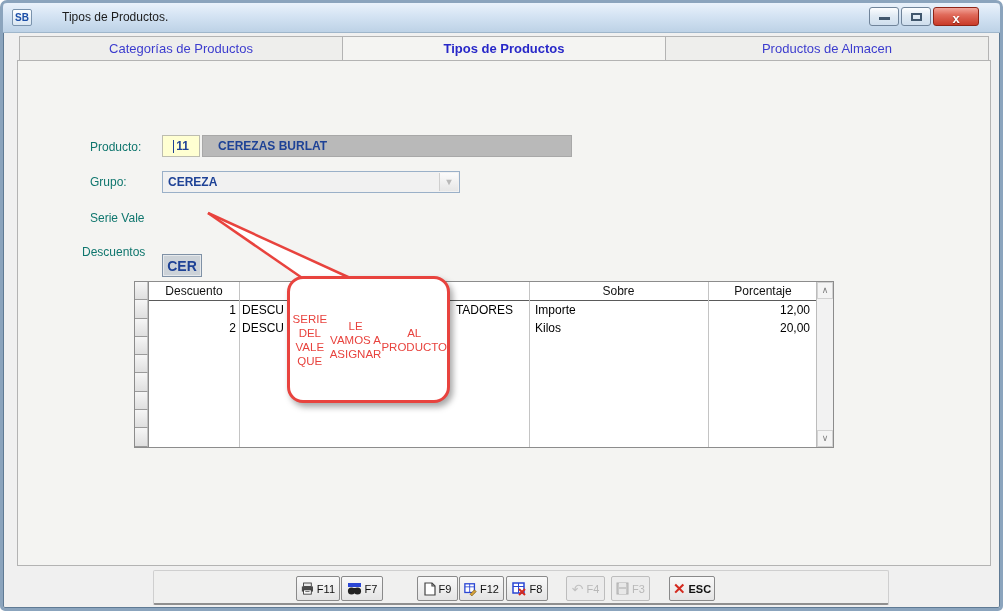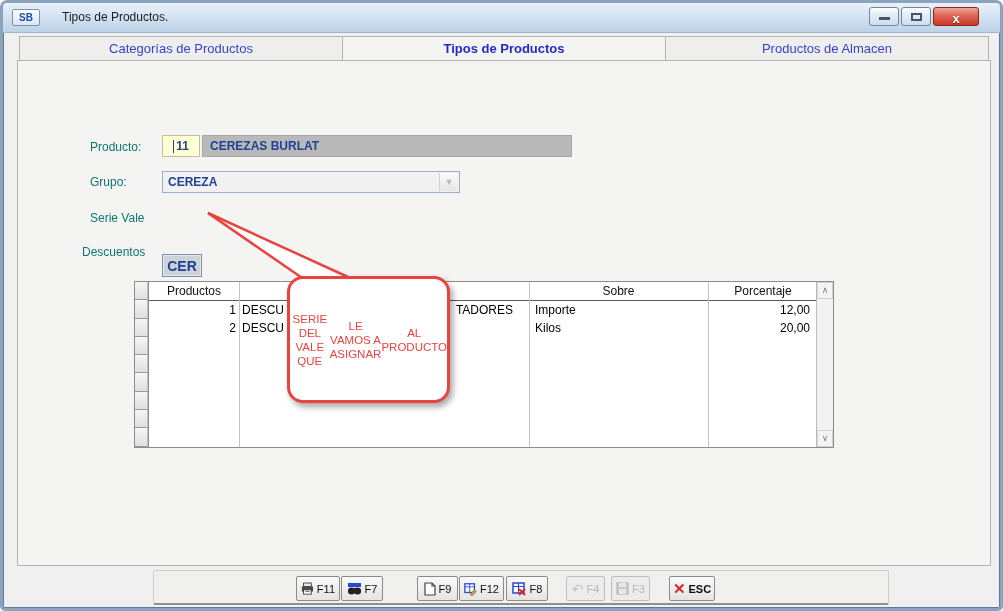--- a/index.html
+++ b/index.html
@@ -7,21 +7,21 @@
 
   .window { position:absolute; left:0; top:0; width:1003px; height:611px;
     border:3px solid #8ba4bd; border-radius:7px 7px 5px 5px;
     background:#f0f0f0; overflow:hidden;
     box-shadow:0 0 0 1px #5f7a94 inset; }
 
   
   .titlebar { position:absolute; left:0; top:0; width:100%; height:30px;
     background:linear-gradient(#eaf2fb, #d4e3f3 45%, #bdd2e6);
     border-bottom:1px solid #9fb6cb; }
-  .win-icon { position:absolute; left:9px; top:6px; width:28px; height:17px;
+  .win-icon { position:absolute; left:9px; top:6px; width:20px; height:17px;
     background:linear-gradient(#ffffff,#d9e6f2); border:1px solid #7a93ad; border-radius:2px;
     color:#1d4fa8; font-size:10px; font-weight:bold; text-align:center; line-height:15px; }
   .win-title { position:absolute; left:28px; top:7px; font-size:12px; color:#1c1c1c;margin-left:31px; }
   .winbtn { position:absolute; top:4px; height:19px; border:1px solid #70849a; border-radius:3px;
     background:linear-gradient(#fdfeff,#e1ebf4 45%,#cfdeed); text-align:center; }
   .btn-min  { left:866px; width:30px; }
   .btn-max  { left:898px; width:30px; }
   .btn-close{ left:930px; width:46px; background:linear-gradient(#f2a69b,#e06a5a 40%,#c93a28);
     border-color:#8e2416; }
   .glyph-min { position:absolute; left:9px; bottom:5px; width:11px; height:3px; background:#41576d; }
@@ -41,21 +41,21 @@
     border:1px solid #b3b3b3; background:#f4f4f2; }
 
   .lbl { position:absolute; font-size:12px; color:#0f766e; }
   .navy { color:#1e4296; font-weight:bold; }
 
   .code-box { position:absolute; left:144px; top:74px; width:38px; height:22px;
     background:#ffffd2; border:1px solid #bdbdb0; font-size:12px;
     display:flex; align-items:center; justify-content:center; }
   .caret { display:inline-block; width:1px; height:13px; background:#1e4296; margin-right:2px; }
   .name-box { position:absolute; left:184px; top:74px; width:370px; height:22px;
-    background:#b9b9b9; border:1px solid #a8a8a8; font-size:12px; line-height:20px; padding-left:7px; }
+    background:#b9b9b9; border:1px solid #a8a8a8; font-size:12px; line-height:20px; padding-left:15px; }
 
   .combo { position:absolute; left:144px; top:110px; width:298px; height:22px;
     background:#f1f1f1; border:1px solid #9ab0c8; font-size:12px; line-height:20px; padding-left:5px; }
   .combo-arrow { position:absolute; right:1px; top:1px; width:19px; height:18px;
     background:linear-gradient(#fbfbfb,#e6e6e6); border-left:1px solid #cfcfcf;
     color:#b9b9b9; font-size:10px; text-align:center; line-height:18px; }
 
   .serie-box { position:absolute; left:144px; top:145px; width:40px; height:23px;
     background:#ccd2d8; border:1px solid #7f91a6; box-shadow:0 0 0 1px #e6e9ec inset;
     font-size:14px; display:flex; align-items:center; justify-content:center;margin-top:48px; }
@@ -152,21 +152,21 @@
         <div class="sel-cell"></div>
         <div class="sel-cell"></div>
         <div class="sel-cell"></div>
         <div class="sel-cell"></div>
         <div class="sel-cell"></div>
         <div class="sel-cell"></div>
         <div class="sel-cell"></div>
         <div class="sel-cell"></div>
       </div>
 
-      <div class="gh" style="left:14px; width:90px;">Productos</div>
+      <div class="gh" style="left:14px; width:90px;">Descuento</div>
       <div class="gh" style="left:104px; width:290px;"></div>
       <div class="gh" style="left:394px; width:179px;">Sobre</div>
       <div class="gh" style="left:573px; width:110px;">Porcentaje</div>
 
       <div class="gcol-line" style="left:104px;"></div>
       <div class="gcol-line" style="left:394px;"></div>
       <div class="gcol-line" style="left:573px;"></div>
 
       <div class="grow" style="top:19px; left:0; width:683px;">
         <span class="cell-num">1</span>

